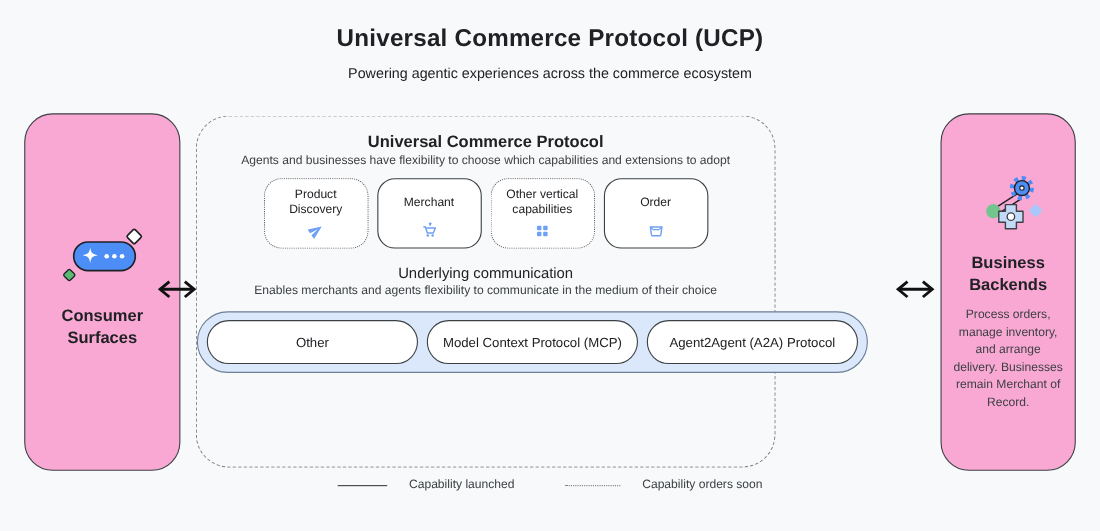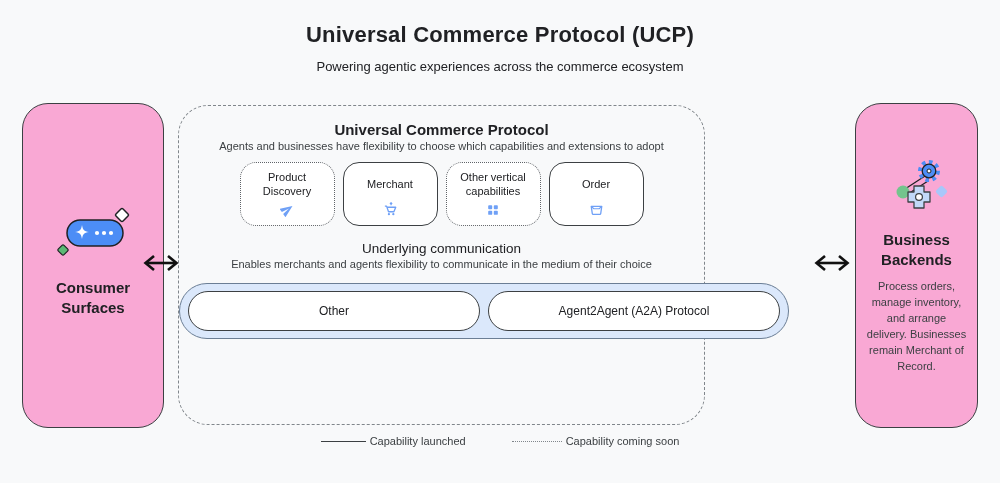--- a/index.html
+++ b/index.html
@@ -68,21 +68,21 @@
     flex:1; height:40px; background:#fff; border:1.5px solid #3c4043; border-radius:20px;
     display:flex; align-items:center; justify-content:center;
     font-size:12px; font-weight:500; color:#202124;
   }
   
   .legend {
     position:absolute; top:435px; left:0; right:0;
     display:flex; justify-content:center; align-items:center; gap:46px;
     font-size:11px; color:#3c4043;
   }
-  .legend-item { display:flex; align-items:center; gap:4px; }
+  .legend-item { display:flex; align-items:center; gap:20px; }
   .line-solid  { width:45px; height:0; border-top:1.6px solid #3c4043; }
   .line-dotted { width:50px; height:0; border-top:1.8px dotted #80868b; }
 </style>
 </head>
 <body>
 
 <div class="page-title">Universal Commerce Protocol (UCP)</div>
 <div class="page-subtitle">Powering agentic experiences across the commerce ecosystem</div>
 
 <div class="side-box left">
@@ -151,20 +151,21 @@
         </svg>
       </div>
     </div>
   </div>
 
   <div class="section-title">Underlying communication</div>
   <div class="section-sub">Enables merchants and agents flexibility to communicate in the medium of their choice</div>
 
   <div class="comm-band">
     <div class="pill">Other</div>
+    <div class="pill">Model Context Protocol (MCP)</div>
     <div class="pill">Agent2Agent (A2A) Protocol</div>
   </div>
 </div>
 
 <svg class="arrow right" viewBox="0 0 40 20">
   <path d="M5 10 H35" stroke="#111" stroke-width="2.6" fill="none"></path>
   <path d="M13 3 L4.5 10 L13 17" stroke="#111" stroke-width="2.6" fill="none" stroke-linejoin="miter"></path>
   <path d="M27 3 L35.5 10 L27 17" stroke="#111" stroke-width="2.6" fill="none" stroke-linejoin="miter"></path>
 </svg>
 
@@ -186,15 +187,15 @@
   <div class="side-desc">Process orders, manage inventory, and arrange delivery. Businesses remain Merchant of Record.</div>
 </div>
 
 <div class="legend">
   <div class="legend-item">
     <div class="line-solid"></div>
     <span>Capability launched</span>
   </div>
   <div class="legend-item">
     <div class="line-dotted"></div>
-    <span>Capability coming soon</span>
+    <span>Capability orders soon</span>
   </div>
 </div>
 
 </body></html>

